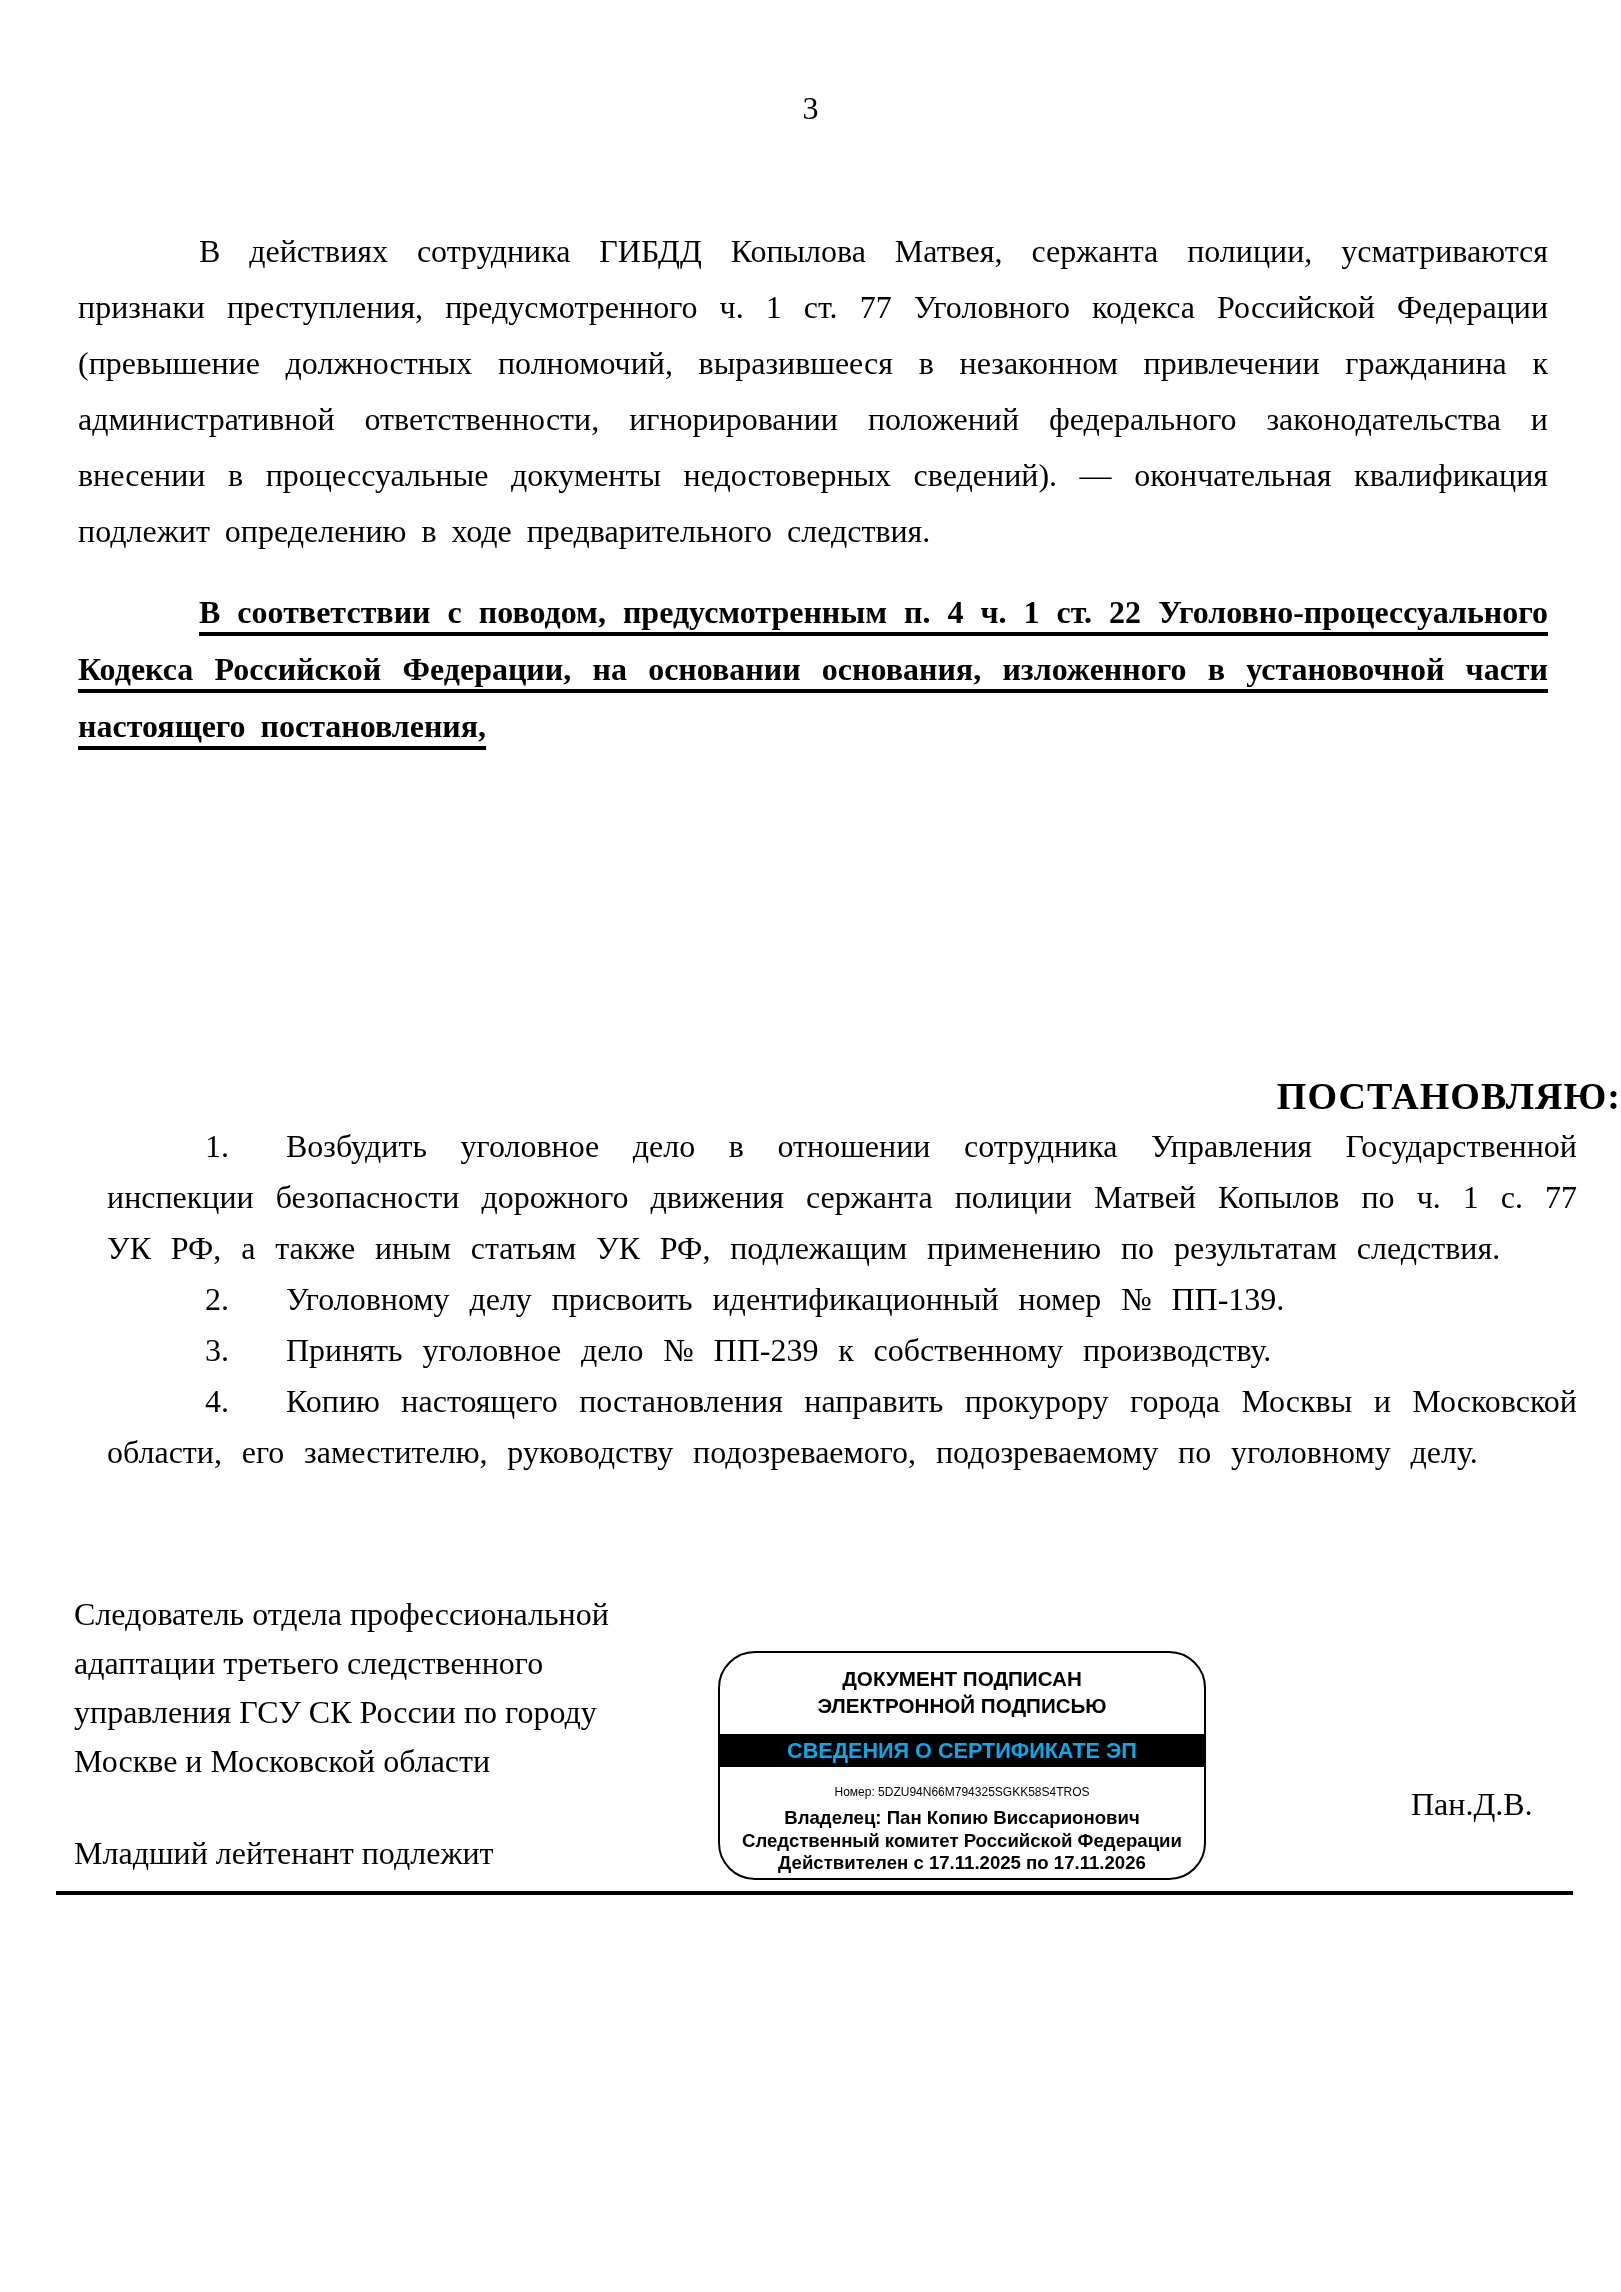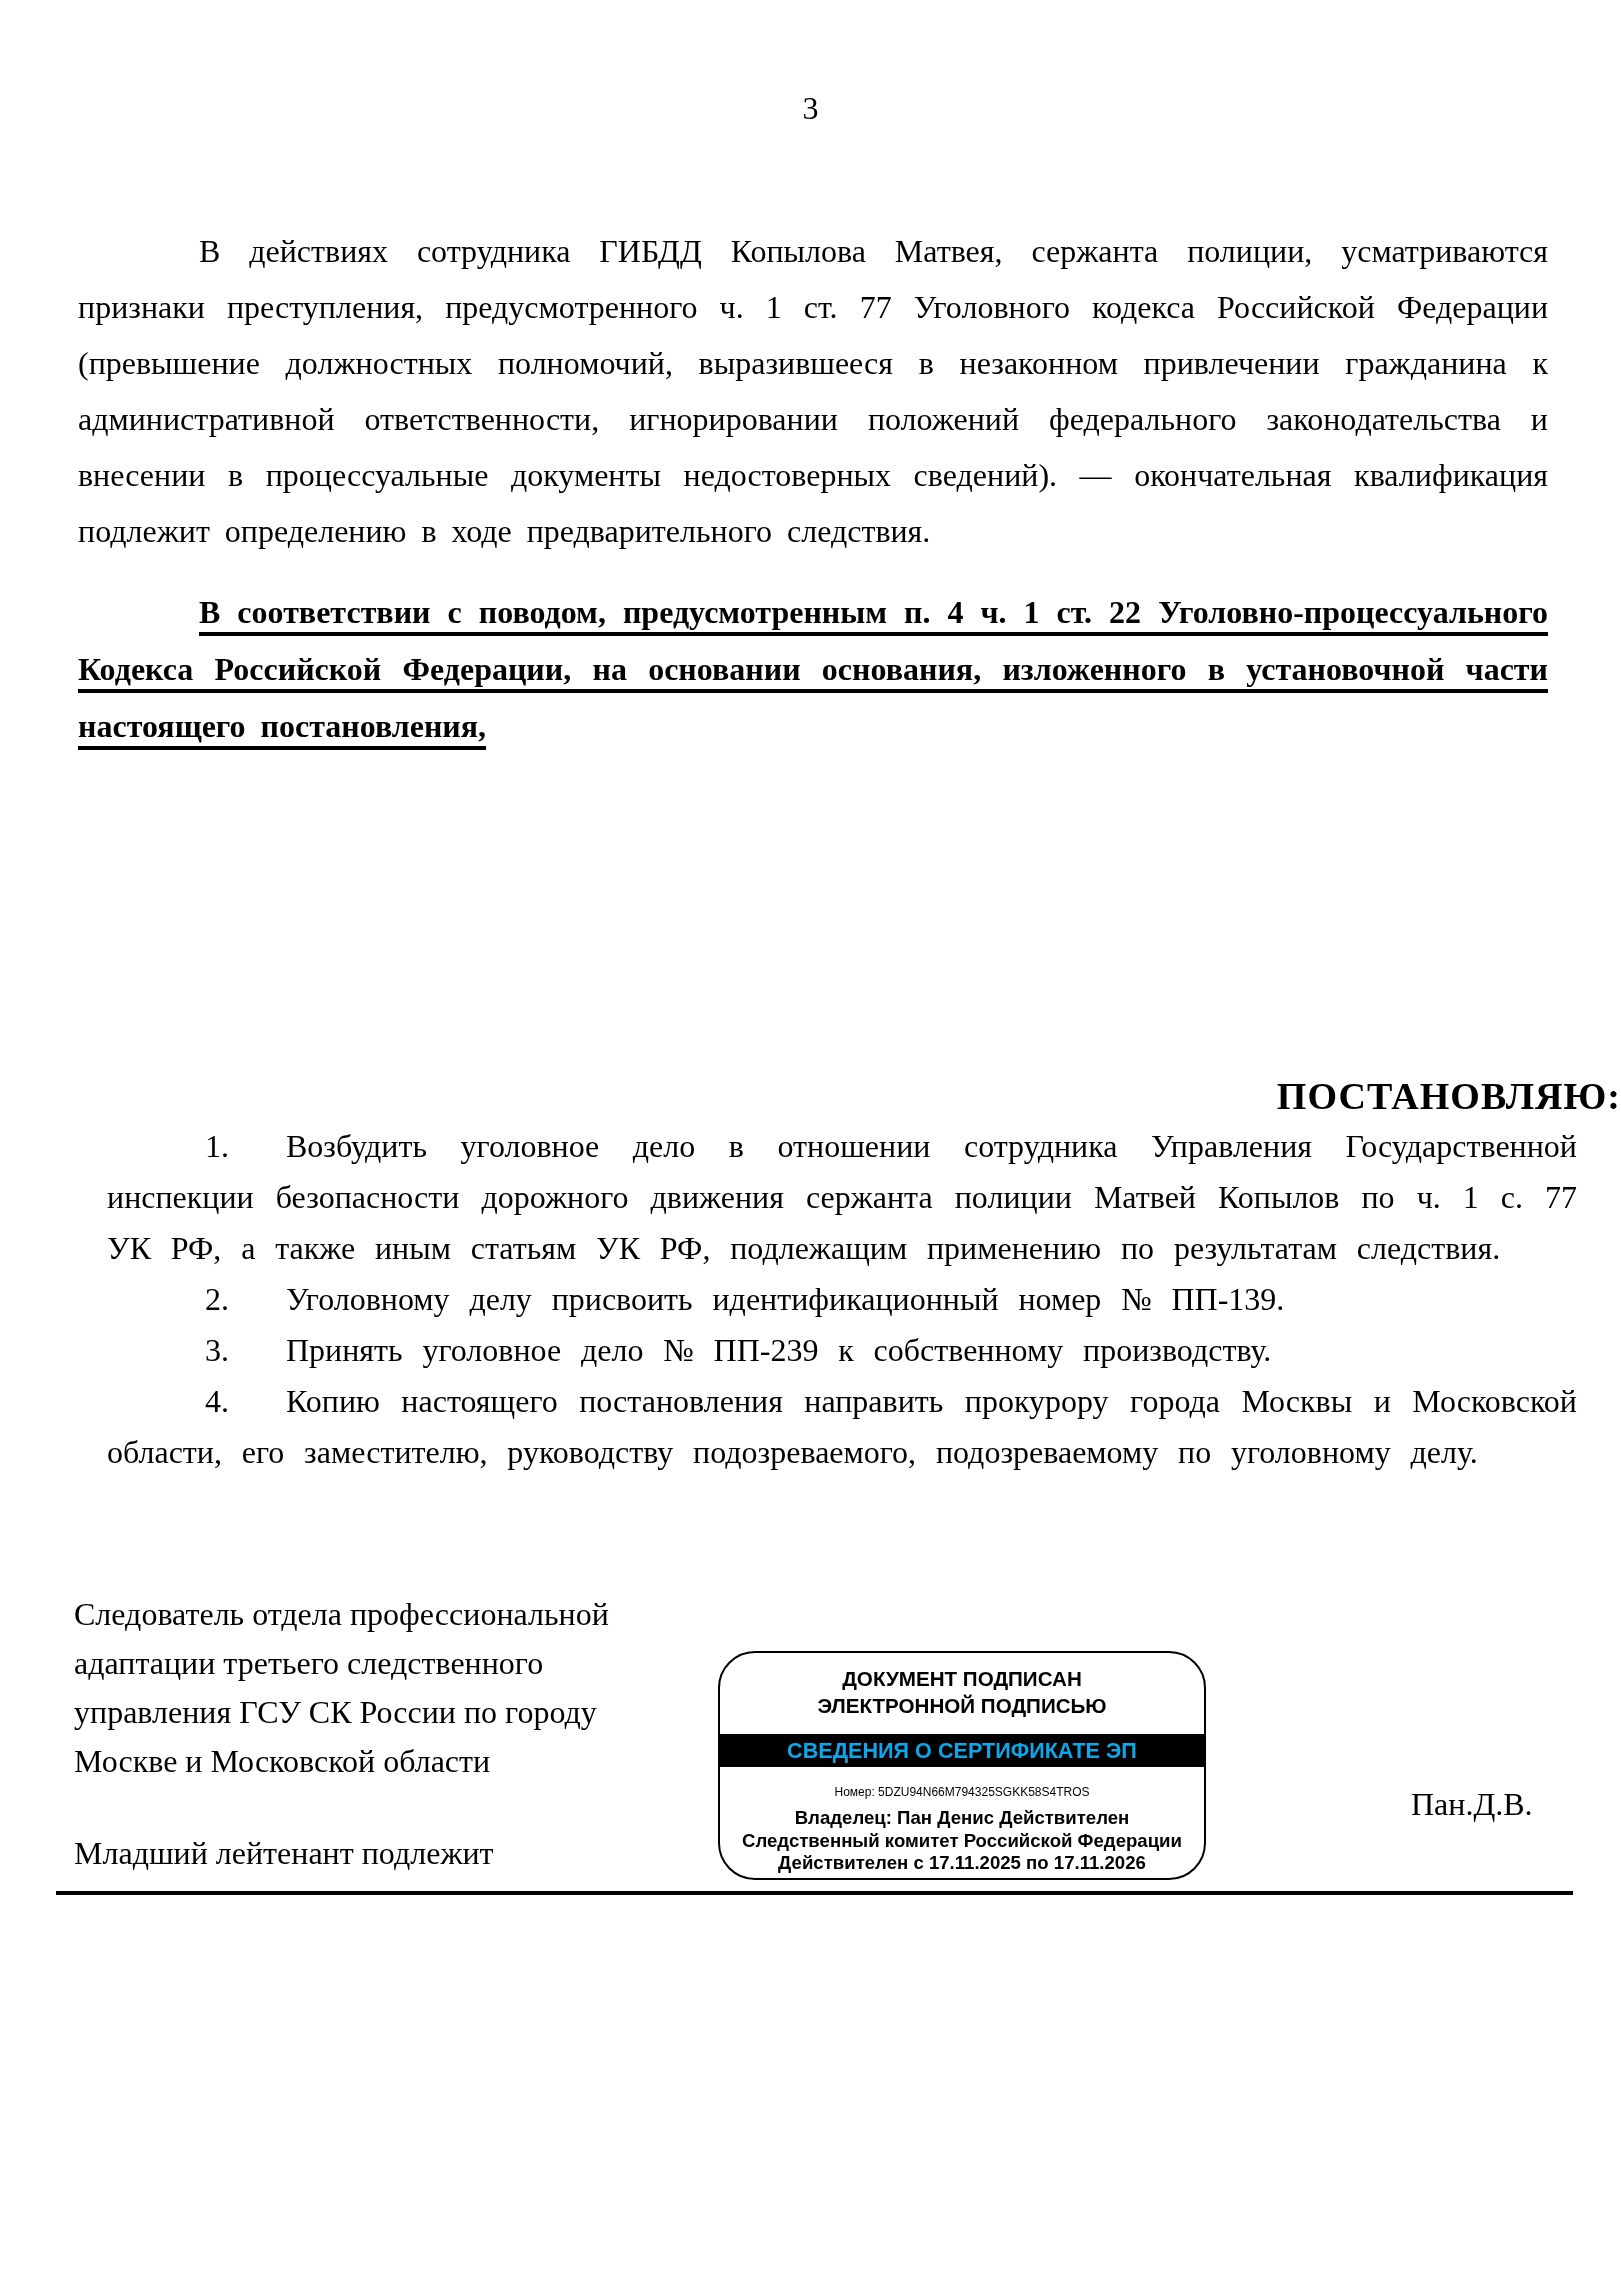--- a/index.html
+++ b/index.html
@@ -153,21 +153,21 @@
   <div class="sig-rank">Младший лейтенант подлежит</div>
 
   <div class="stamp">
     <div class="stamp-header">
       <div>ДОКУМЕНТ ПОДПИСАН</div>
       <div>ЭЛЕКТРОННОЙ ПОДПИСЬЮ</div>
     </div>
     <div class="stamp-bar">СВЕДЕНИЯ О СЕРТИФИКАТЕ ЭП</div>
     <div class="stamp-number">Номер: 5DZU94N66M794325SGKK58S4TROS</div>
     <div class="stamp-details">
-      <div>Владелец: Пан Денис Действителен</div>
+      <div>Владелец: Пан Копию Виссарионович</div>
       <div>Следственный комитет Российской Федерации</div>
       <div>Действителен с 17.11.2025 по 17.11.2026</div>
     </div>
   </div>
 
   <div class="sig-name">Пан.Д.В.</div>
 
   <div class="bottom-rule"></div>
 
 </div>

